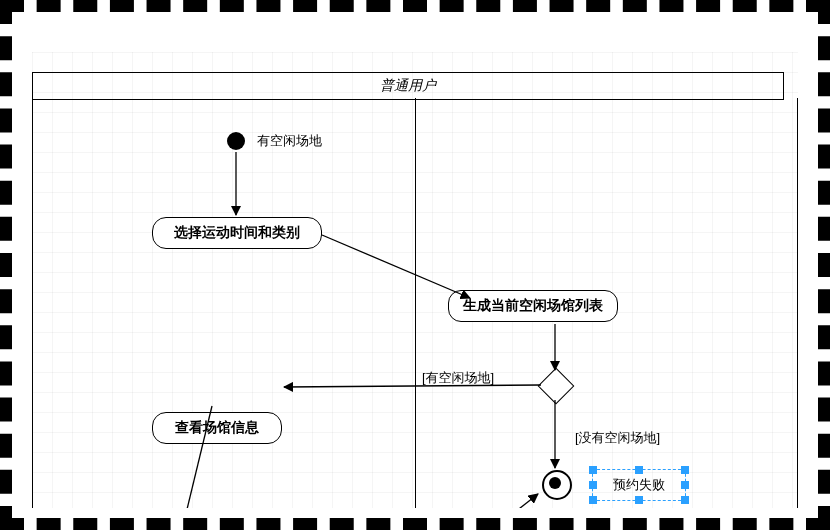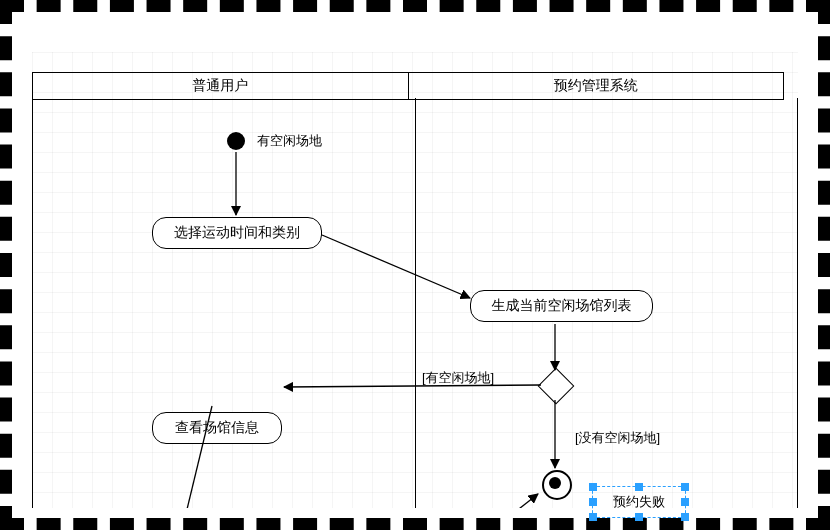--- a/index.html
+++ b/index.html
@@ -30,20 +30,21 @@
   }
   .swimlanes {
     position: absolute;
     left: 0; right: 14px; top: 20px;
     height: 26px;
     border-top: 1.5px solid #000;
     border-bottom: 1.5px solid #000;
     border-left: 1.5px solid #000;
     border-right: 1.5px solid #000;
     display: flex;
+    font-style: italic;
   }
   .swimlanes .lane {
     flex: 1;
     text-align: center;
     font-size: 14px;
     line-height: 24px;
     position: relative;
   }
   .swimlanes .lane + .lane {
     border-left: 1.5px solid #000;
@@ -63,21 +64,21 @@
     border-left: 1.5px solid #000;
   }
   .node, .label, .startnode, .endnode, .decision, .selbox {
     position: absolute;
   }
   .node {
     background: #fff;
     border: 1.5px solid #000;
     border-radius: 14px;
     font-size: 14px;
-    font-weight: normal;
+    font-weight: bold;
     text-align: center;
     padding: 6px 12px;
     box-sizing: border-box;
   }
   .label {
     font-size: 13px;
     white-space: nowrap;
   }
   .startnode {
     width: 18px; height: 18px;
@@ -126,51 +127,48 @@
 </head>
 <body>
 
 <div class="frame">
   <div class="canvas">
 
     <div class="swimlanes">
       <div class="lane">
         <span>普通用户</span>
       </div>
-      <div class="lane">
-        <span>预约管理系统</span>
-      </div>
     </div>
 
     <div class="lane-body"></div>
     <div class="lane-divider" style="left:50%;"></div>
 
     <div class="startnode" style="left:195px; top:80px;"></div>
     <div class="label" style="left:225px; top:80px;">有空闲场地</div>
 
     <div class="node" style="left:120px; top:165px; width:170px;">
       <span>选择运动时间和类别</span>
     </div>
 
-    <div class="node" style="left:438px; top:238px; width:183px;">
+    <div class="node" style="left:416px; top:238px; width:170px;border-radius:13px;">
       <span>生成当前空闲场馆列表</span>
     </div>
 
     <div class="decision" style="left:511px; top:321px;"></div>
 
     <div class="node" style="left:120px; top:320px; width:130px;margin-top:40px;">
       <span>查看场馆信息</span>
     </div>
 
     <div class="label" style="left:370px; top:317px;margin-left:20px;">[有空闲场地]</div>
     <div class="label" style="left:543px; top:377px;">[没有空闲场地]</div>
 
     <div class="endnode" style="left:510px; top:418px;"></div>
 
-    <div class="selbox" style="left:560px; top:417px; width:72px; height:18px;margin-top:17px;">
+    <div class="selbox" style="left:560px; top:417px; width:72px; height:18px;">
       <span>预约失败</span>
       <div class="handle" style="left:-4px; top:-4px;"></div>
       <div class="handle" style="left:calc(50% - 4px); top:-4px;"></div>
       <div class="handle" style="right:-4px; top:-4px;"></div>
       <div class="handle" style="left:-4px; top:calc(50% - 4px);"></div>
       <div class="handle" style="right:-4px; top:calc(50% - 4px);"></div>
       <div class="handle" style="left:-4px; bottom:-4px;"></div>
       <div class="handle" style="left:calc(50% - 4px); bottom:-4px;"></div>
       <div class="handle" style="right:-4px; bottom:-4px;"></div>
     </div>

